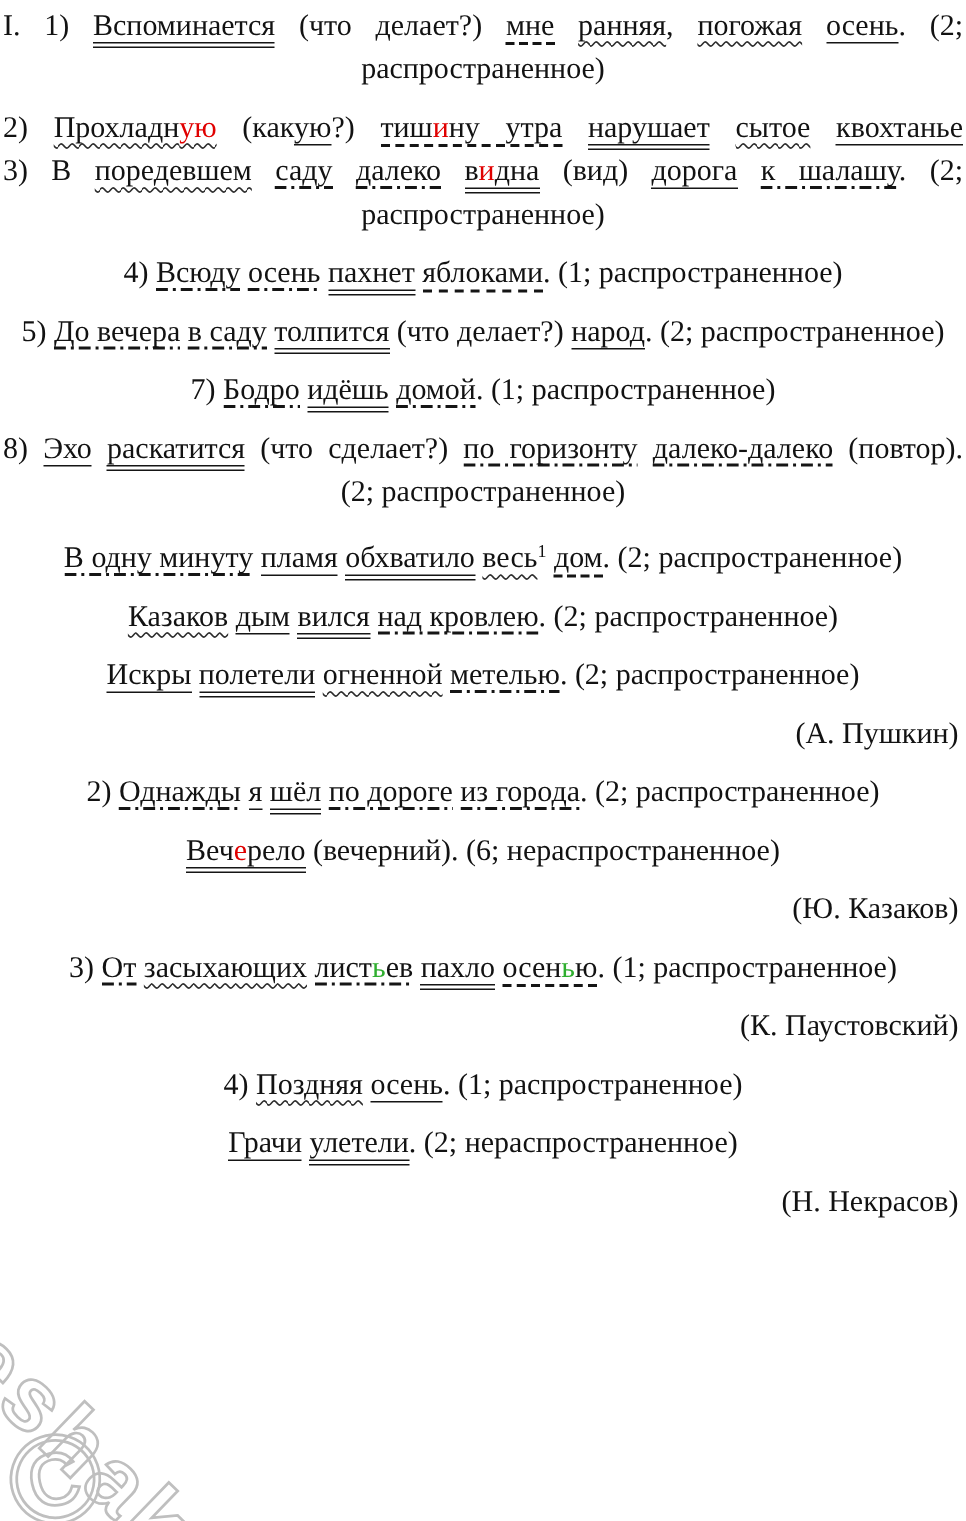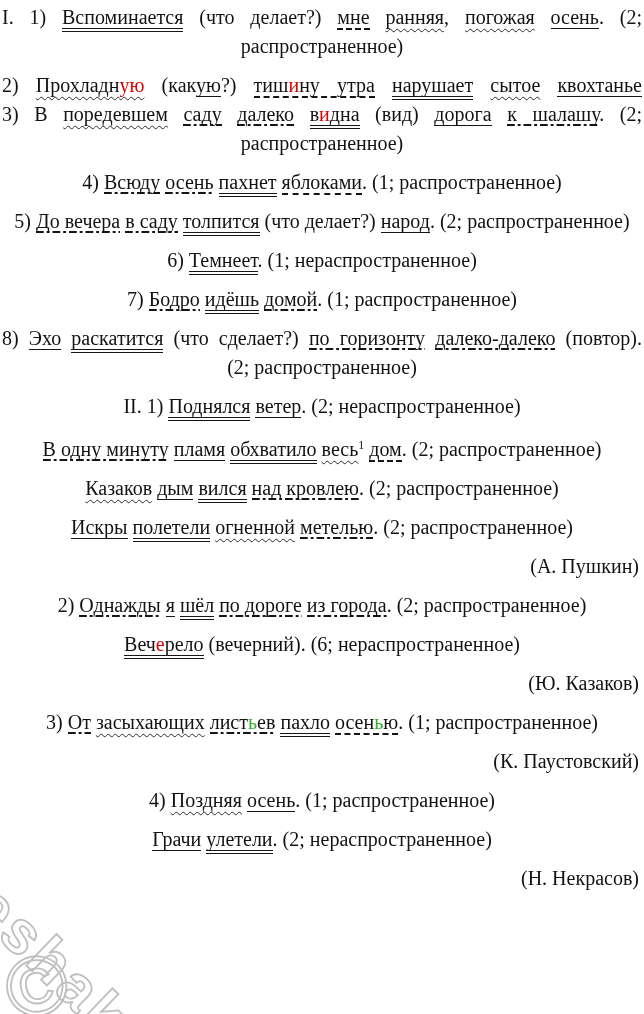--- a/index.html
+++ b/index.html
@@ -69,25 +69,23 @@
     <span class="wm-copy">©</span>
   </div>
   <div id="doc">
       <div class="line jb tight"><span><span>I. 1) </span></span><span class="u-d"><span>Вспоминается</span></span><span><span> (что делает?) </span></span><span class="u-da"><span>мне</span></span><span><span> </span></span><span class="u-w"><span>ранняя</span></span><span><span>, </span></span><span class="u-w"><span>погожая</span></span><span><span> </span></span><span class="u-s"><span>осень</span></span><span><span>. (2;</span></span></div>
       <div class="line l"><span><span>распространенное)</span></span></div>
       <div class="line jb tight"><span><span>2) </span></span><span class="u-w"><span>Прохладн</span><span class="c-r">ую</span></span><span><span> (как</span></span><span class="u-s"><span>ую</span></span><span><span>?) </span></span><span class="u-da"><span>тиш</span><span class="c-r">и</span><span>ну утра</span></span><span><span> </span></span><span class="u-d"><span>нарушает</span></span><span><span> </span></span><span class="u-w"><span>сытое</span></span><span><span> </span></span><span class="u-s"><span>квохтанье</span></span></div>
       <div class="line jb tight"><span><span>3) В </span></span><span class="u-w"><span>поредевшем</span></span><span><span> </span></span><span class="u-dd"><span>саду</span></span><span><span> </span></span><span class="u-dd"><span>далеко</span></span><span><span> </span></span><span class="u-d"><span>в</span><span class="c-r">и</span><span>дна</span></span><span><span> (вид) </span></span><span class="u-s"><span>дорога</span></span><span><span> </span></span><span class="u-dd"><span>к шалашу</span></span><span><span>. (2;</span></span></div>
       <div class="line l"><span><span>распространенное)</span></span></div>
       <div class="line l"><span><span>4) </span></span><span class="u-dd"><span>Всюду</span></span><span><span> </span></span><span class="u-dd"><span>осень</span></span><span><span> </span></span><span class="u-d"><span>пахнет</span></span><span><span> </span></span><span class="u-da"><span>яблоками</span></span><span><span>. (1; распространенное)</span></span></div>
       <div class="line l"><span><span>5) </span></span><span class="u-dd"><span>До вечера</span></span><span><span> </span></span><span class="u-dd"><span>в саду</span></span><span><span> </span></span><span class="u-d"><span>толпится</span></span><span><span> (что делает?) </span></span><span class="u-s"><span>народ</span></span><span><span>. (2; распространенное)</span></span></div>
-      <div class="line l"><span><span>6) </span></span><span class="u-d"><span>Темнеет</span></span><span><span>. (1; нераспространенное)</span></span></div>
       <div class="line l"><span><span>7) </span></span><span class="u-dd"><span>Бодро</span></span><span><span> </span></span><span class="u-d"><span>идёшь</span></span><span><span> </span></span><span class="u-dd"><span>домой</span></span><span><span>. (1; распространенное)</span></span></div>
       <div class="line jb tight"><span><span>8) </span></span><span class="u-s"><span>Эхо</span></span><span><span> </span></span><span class="u-d"><span>раскатится</span></span><span><span> (что сделает?) </span></span><span class="u-dd"><span>по горизонту</span></span><span><span> </span></span><span class="u-dd"><span>далеко-далеко</span></span><span><span> (повтор).</span></span></div>
       <div class="line l"><span><span>(2; распространенное)</span></span></div>
-      <div class="line l"><span><span>II. 1) </span></span><span class="u-d"><span>Поднялся</span></span><span><span> </span></span><span class="u-s"><span>ветер</span></span><span><span>. (2; нераспространенное)</span></span></div>
       <div class="line l"><span class="u-dd"><span>В одну минуту</span></span><span><span> </span></span><span class="u-s"><span>пламя</span></span><span><span> </span></span><span class="u-d"><span>обхватило</span></span><span><span> </span></span><span class="u-w"><span>весь</span></span><span class="sup"><span>1</span></span><span><span> </span></span><span class="u-da"><span>дом</span></span><span><span>. (2; распространенное)</span></span></div>
       <div class="line l"><span class="u-w"><span>Казаков</span></span><span><span> </span></span><span class="u-s"><span>дым</span></span><span><span> </span></span><span class="u-d"><span>вился</span></span><span><span> </span></span><span class="u-dd"><span>над кровлею</span></span><span><span>. (2; распространенное)</span></span></div>
       <div class="line l"><span class="u-s"><span>Искры</span></span><span><span> </span></span><span class="u-d"><span>полетели</span></span><span><span> </span></span><span class="u-w"><span>огненной</span></span><span><span> </span></span><span class="u-dd"><span>метелью</span></span><span><span>. (2; распространенное)</span></span></div>
       <div class="line r"><span><span>(А. Пушкин)</span></span></div>
       <div class="line l"><span><span>2) </span></span><span class="u-dd"><span>Однажды</span></span><span><span> </span></span><span class="u-s"><span>я</span></span><span><span> </span></span><span class="u-d"><span>шёл</span></span><span><span> </span></span><span class="u-dd"><span>по дороге</span></span><span><span> </span></span><span class="u-dd"><span>из города</span></span><span><span>. (2; распространенное)</span></span></div>
       <div class="line l"><span class="u-d"><span>Веч</span><span class="c-r">е</span><span>рело</span></span><span><span> (вечерний). (6; нераспространенное)</span></span></div>
       <div class="line r"><span><span>(Ю. Казаков)</span></span></div>
       <div class="line l"><span><span>3) </span></span><span class="u-dd"><span>От</span></span><span><span> </span></span><span class="u-w"><span>засыхающих</span></span><span><span> </span></span><span class="u-dd"><span>лист</span><span class="c-g">ь</span><span>ев</span></span><span><span> </span></span><span class="u-d"><span>пахло</span></span><span><span> </span></span><span class="u-da"><span>осен</span><span class="c-g">ь</span><span>ю</span></span><span><span>. (1; распространенное)</span></span></div>
       <div class="line r"><span><span>(К. Паустовский)</span></span></div>
       <div class="line l"><span><span>4) </span></span><span class="u-w"><span>Поздняя</span></span><span><span> </span></span><span class="u-s"><span>осень</span></span><span><span>. (1; распространенное)</span></span></div>

